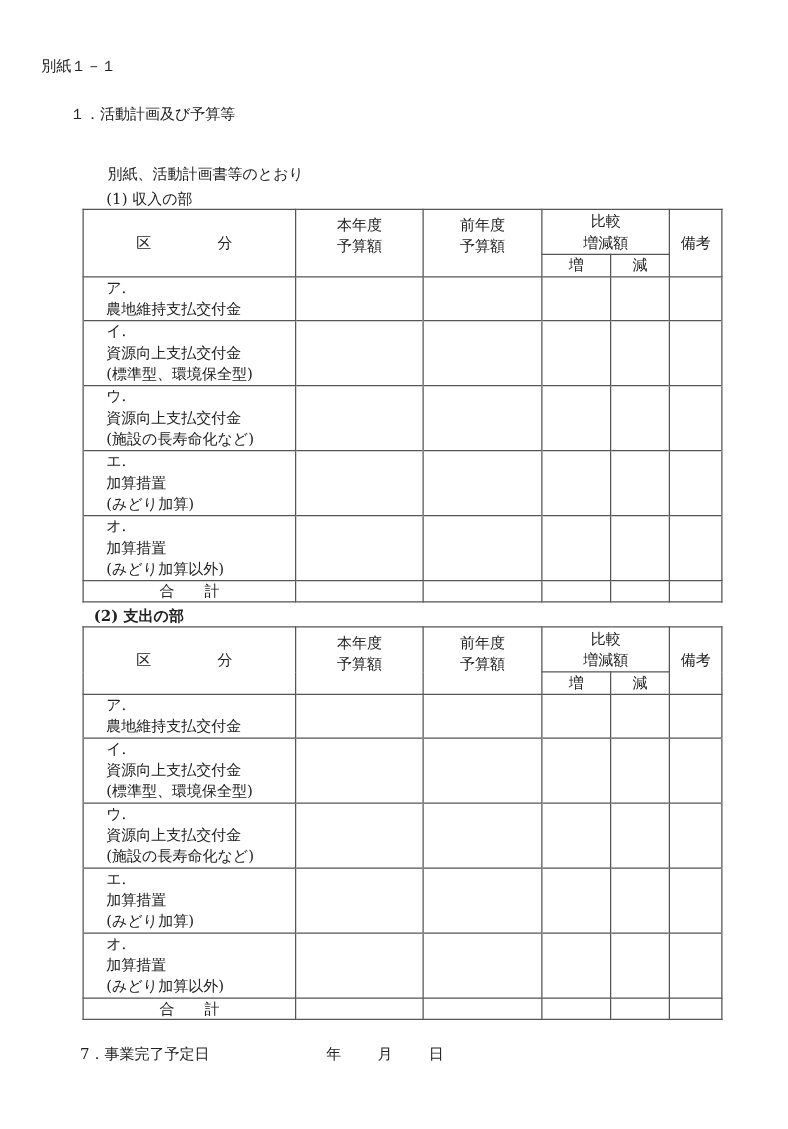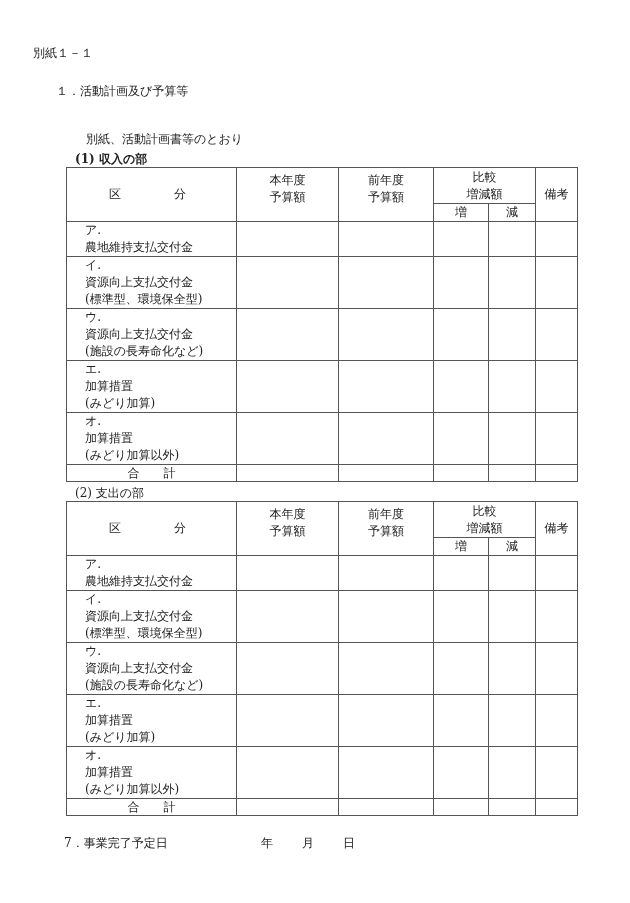--- a/index.html
+++ b/index.html
@@ -27,21 +27,21 @@
   table.budget tr.total td { height: 16px; line-height: 16px; }
   .kubun { display: flex; justify-content: space-between; padding: 0 50px 0 42px; }
 </style>
 </head>
 <body>
 
 <div class="abs" style="left:33px; top:46px;">別紙１－１</div>
 <div class="abs" style="left:56px; top:84px;">１．活動計画及び予算等</div>
 <div class="abs" style="left:86px; top:121px;margin-top:11px;">別紙、活動計画書等のとおり</div>
 
-<div class="abs" style="left:75px; top:152px;font-weight:bold;">(1) 収入の部</div>
+<div class="abs" style="left:85px; top:152px;">(1) 収入の部</div>
 <table class="budget" style="top:167px;">
   <colgroup>
     <col style="width:170px">
       <col style="width:102px">
       <col style="width:95px">
     <col style="width:55px">
       <col style="width:47px">
       <col style="width:42px">
   </colgroup>
   <tbody>
@@ -133,21 +133,21 @@
     <td>合　　計</td>
     <td></td>
     <td></td>
     <td></td>
     <td></td>
     <td></td>
   </tr>
 </tbody>
   </table>
 
-<div class="abs" style="left:75px; top:486px;">(2) 支出の部</div>
+<div class="abs" style="left:75px; top:486px;font-weight:bold;">(2) 支出の部</div>
 <table class="budget" style="top:501px;">
   <colgroup>
     <col style="width:170px">
       <col style="width:102px">
       <col style="width:95px">
     <col style="width:55px">
       <col style="width:47px">
       <col style="width:42px">
   </colgroup>
   <tbody>

